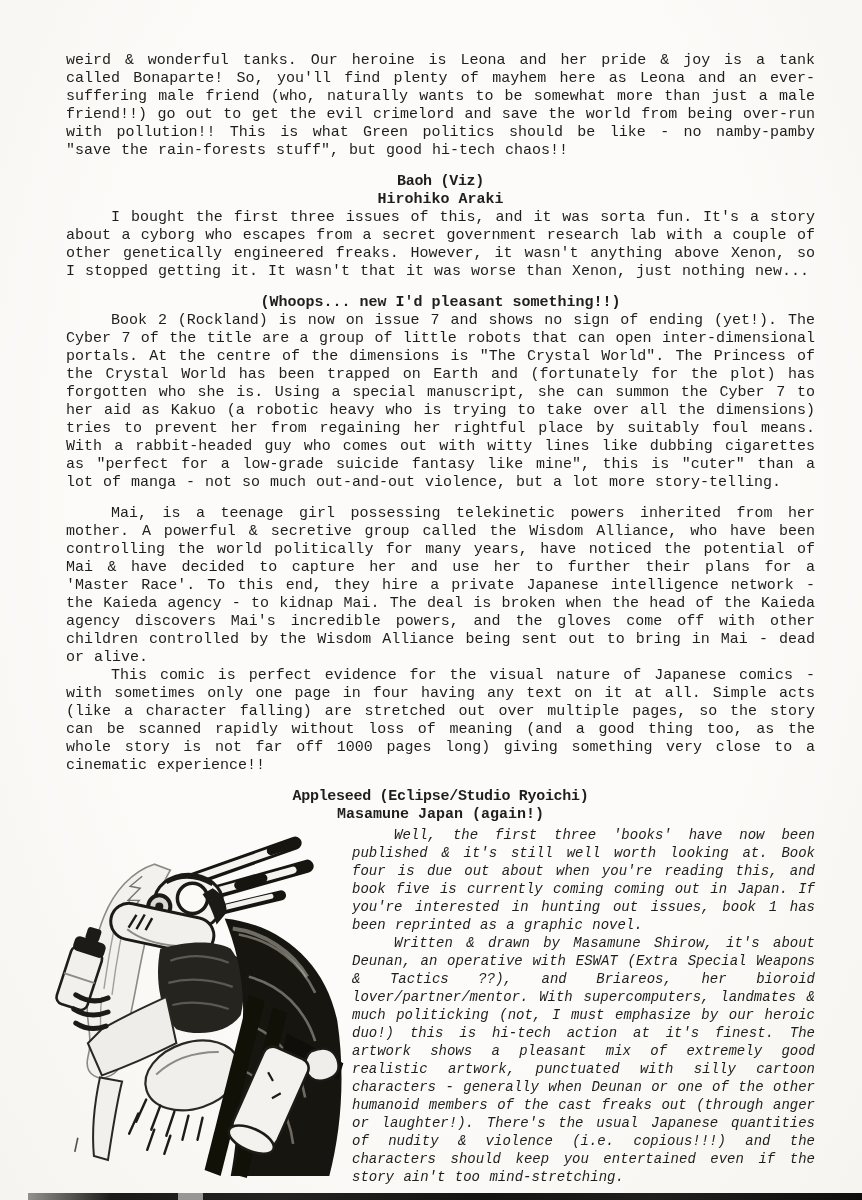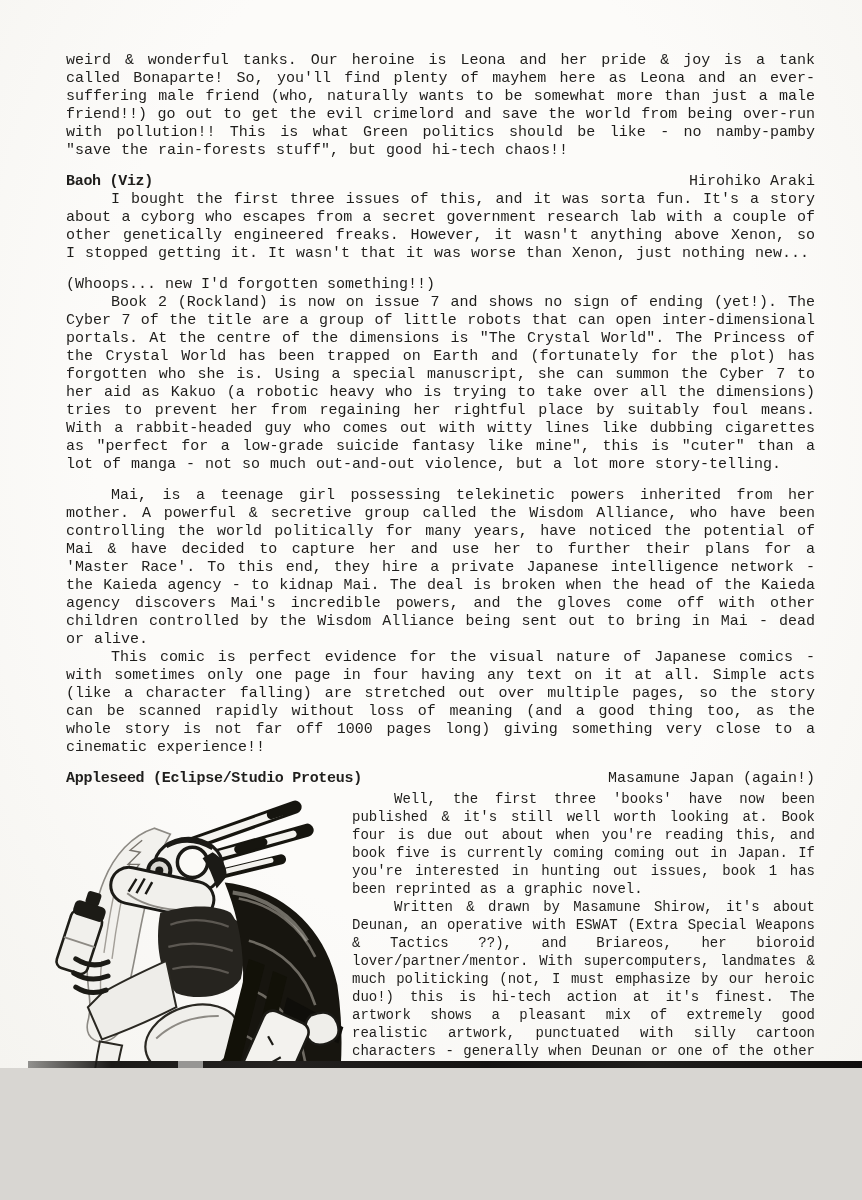--- a/index.html
+++ b/index.html
@@ -1,43 +1,43 @@
 <!DOCTYPE html>
 <html><head>
 <meta charset="utf-8">
 <style>
   html,body{margin:0;padding:0;background:#d8d6d2;}
   .page{
     position:relative;
-    width:862px;height:1068px;
+    width:862px;height:1200px;
     margin:0 auto;
     background:radial-gradient(ellipse at 50% 40%, #fcfbf9 55%, #f5f4f0 100%);
     font-family:"Liberation Mono","DejaVu Sans Mono",monospace;
     color:#1f1e1c;
     overflow:hidden;
   }
   .content{
     position:absolute;left:66px;top:52px;width:749px;
   }
   .para{
     margin:0;
     font-size:15px;line-height:18px;
     text-align:justify;
     word-spacing:1px;
   }
   .para.indent{text-indent:45px;}
   .section{margin-top:13px;}
   .sec-head{
     display:flex;justify-content:space-between;align-items:center;
-    font-size:15px;line-height:18px;
+    font-size:15px;line-height:18px;flex-direction:column;
   }
   .sec-title{font-weight:bold;letter-spacing:-0.3px;}
-  .sec-credit{font-weight:normal;}
+  .sec-credit{font-weight:bold;}
   .two-col{position:relative;margin-top:2px;min-height:360px;}
-  .col-text{margin-left:286px;width:463px;}
+  .col-text{margin-left:286px;width:463px;font-style:italic;}
   .col-text .para{font-size:14px;line-height:18px;}
   .col-text .para.indent{text-indent:42px;}
   .illustration{
     position:absolute;left:-26px;top:10px;width:310px;height:342px;
   }
   .illustration svg{width:100%;height:100%;}
   .scan-bar{
     position:absolute;left:28px;right:0;bottom:0;height:7px;
     background:linear-gradient(90deg,
       rgba(25,24,22,.45) 0%, #1b1a18 10%, #242220 30%,
@@ -60,33 +60,33 @@
     <div class="section">
       <div class="sec-head">
         <span class="sec-title">Baoh (Viz)</span>
         <span class="sec-credit">Hirohiko Araki</span>
       </div>
       <p class="para indent">I bought the first three issues of this, and it was sorta fun. It's a story about a cyborg who escapes from a secret government research lab with a couple of other genetically engineered freaks. However, it wasn't anything above Xenon, so I stopped getting it. It wasn't that it was worse than Xenon, just nothing new...</p>
     </div>
 
     <div class="section">
       <div class="sec-head">
-        <span class="sec-credit">(Whoops... new I'd forgotten something!!)</span>
+        <span class="sec-credit">(Whoops... new I'd pleasant something!!)</span>
       </div>
       <p class="para indent">Book 2 (Rockland) is now on issue 7 and shows no sign of ending (yet!). The Cyber 7 of the title are a group of little robots that can open inter-dimensional portals. At the centre of the dimensions is "The Crystal World". The Princess of the Crystal World has been trapped on Earth and (fortunately for the plot) has forgotten who she is. Using a special manuscript, she can summon the Cyber 7 to her aid as Kakuo (a robotic heavy who is trying to take over all the dimensions) tries to prevent her from regaining her rightful place by suitably foul means. With a rabbit-headed guy who comes out with witty lines like dubbing cigarettes as "perfect for a low-grade suicide fantasy like mine", this is "cuter" than a lot of manga - not so much out-and-out violence, but a lot more story-telling.</p>
     </div>
 
     <div class="section">
       <p class="para indent">Mai, is a teenage girl possessing telekinetic powers inherited from her mother. A powerful &amp; secretive group called the Wisdom Alliance, who have been controlling the world politically for many years, have noticed the potential of Mai &amp; have decided to capture her and use her to further their plans for a 'Master Race'. To this end, they hire a private Japanese intelligence network - the Kaieda agency - to kidnap Mai. The deal is broken when the head of the Kaieda agency discovers Mai's incredible powers, and the gloves come off with other children controlled by the Wisdom Alliance being sent out to bring in Mai - dead or alive.</p>
       <p class="para indent">This comic is perfect evidence for the visual nature of Japanese comics - with sometimes only one page in four having any text on it at all. Simple acts (like a character falling) are stretched out over multiple pages, so the story can be scanned rapidly without loss of meaning (and a good thing too, as the whole story is not far off 1000 pages long) giving something very close to a cinematic experience!!</p>
     </div>
 
     <div class="section">
       <div class="sec-head">
-        <span class="sec-title">Appleseed (Eclipse/Studio Proteus)</span>
+        <span class="sec-title">Appleseed (Eclipse/Studio Ryoichi)</span>
         <span class="sec-credit">Masamune Japan (again!)</span>
       </div>
       <div class="two-col">
 
         <div class="illustration" role="img" aria-label="Black-and-white manga ink illustration of Briareos from Appleseed: a cyborg with long antenna sensors on his head, shaggy white hair, armored shoulder, holding a small spray can, with a large cylinder rig slung across his body">
           <svg viewBox="0 0 305 340" xmlns="http://www.w3.org/2000/svg">
 
             <g>
               <line x1="148" y1="44" x2="252" y2="7" stroke="#16150f" stroke-width="13" stroke-linecap="round"></line>
               <line x1="150" y1="43" x2="238" y2="12" stroke="#f4f3ef" stroke-width="7" stroke-linecap="round"></line>

